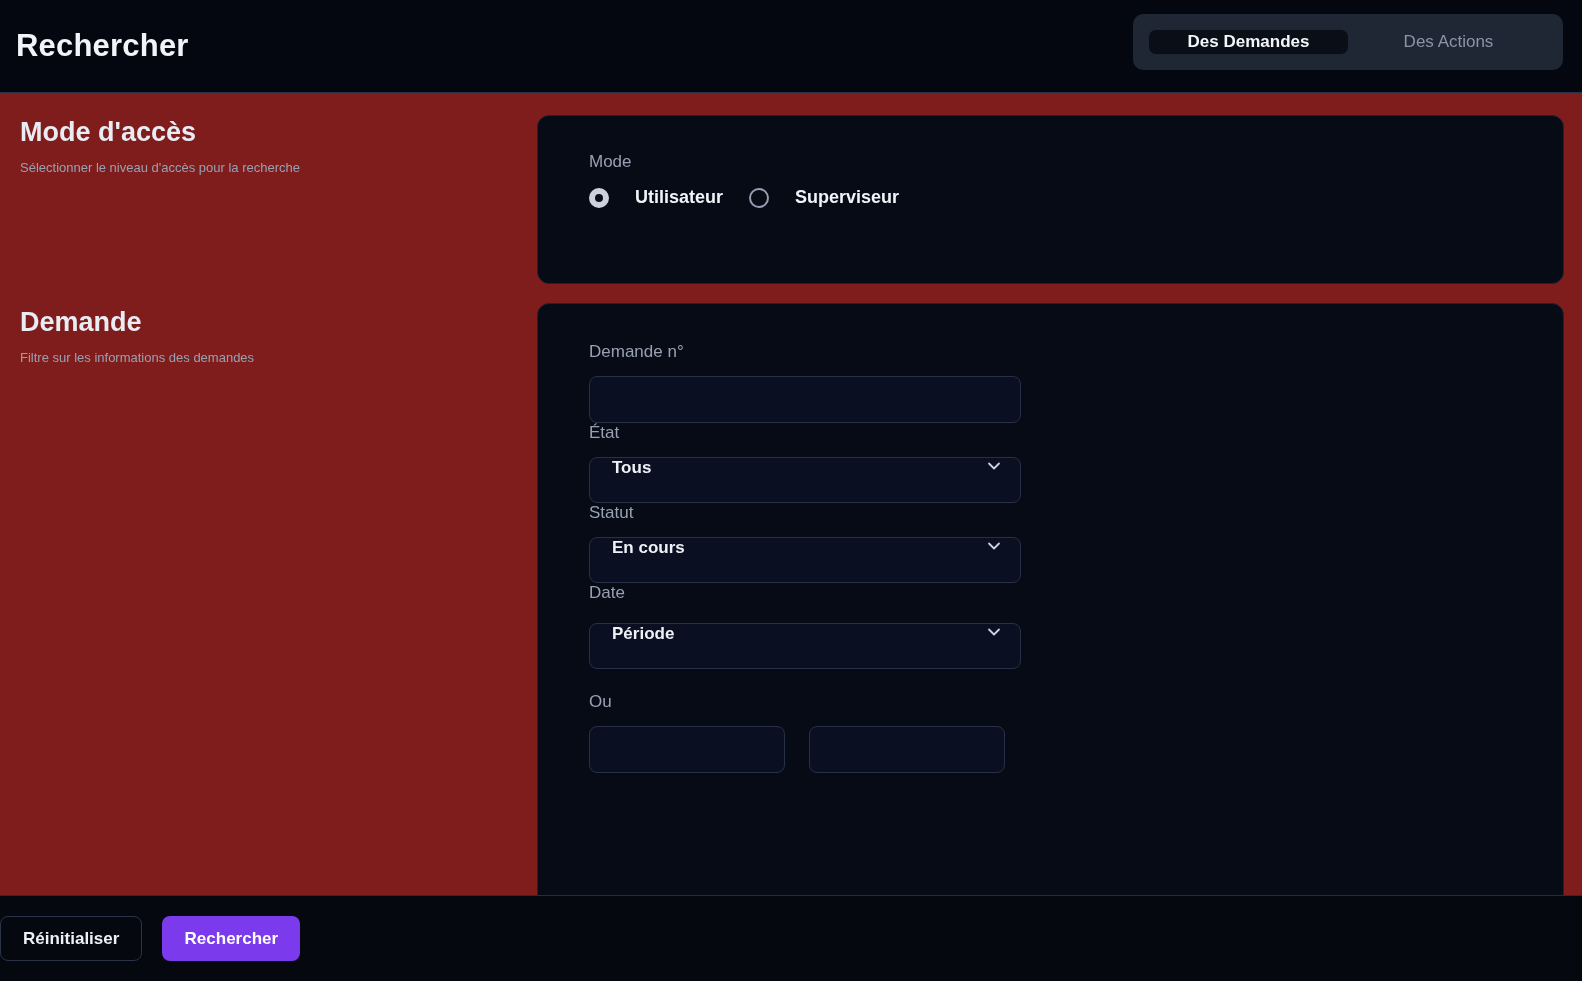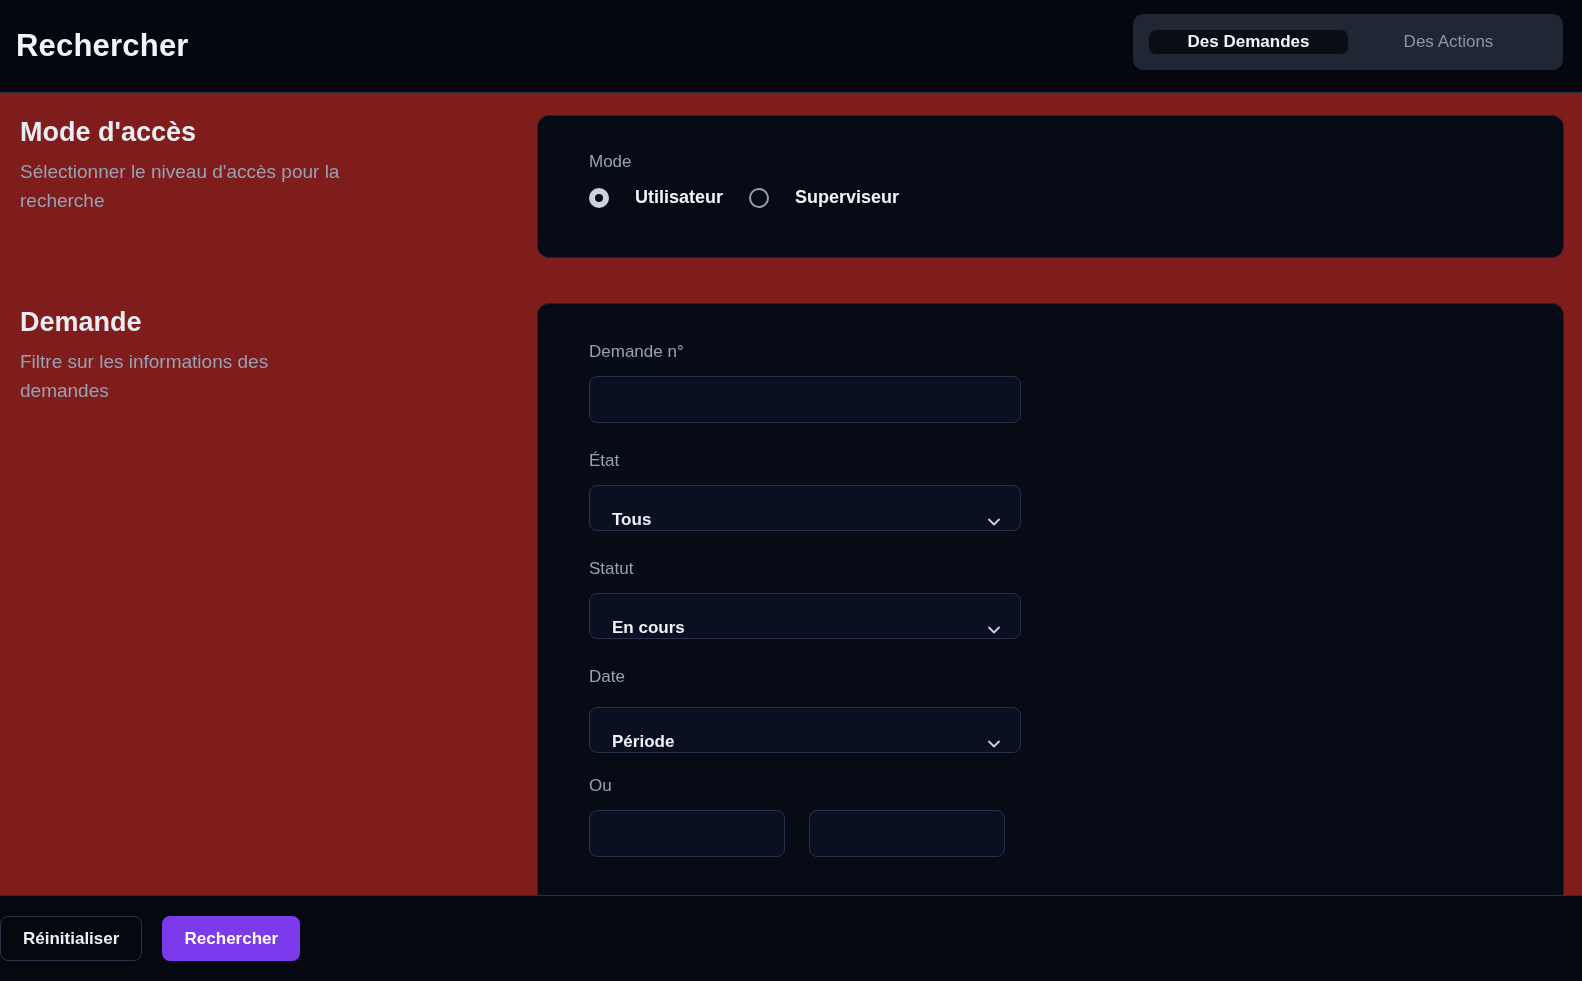--- a/index.html
+++ b/index.html
@@ -43,31 +43,31 @@
     color:#f4f6fa; font-weight:600;
   }
 
   
   .content {
     position:absolute; top:93px; left:0; width:1582px; height:802px;
     background:#7f1d1d; overflow:hidden;
   }
   .section-head { position:absolute; left:20px; width:480px; }
   .section-head h2 { font-size:27px; font-weight:700; color:#e9ecf3; }
-  .section-head p  { margin-top:10px; font-size:19px; line-height:1.5; color:#98a1b3; max-width:340px; }
+  .section-head p  { margin-top:10px; font-size:13px; line-height:1.5; color:#98a1b3; max-width:340px; }
   #section-access  { top:24px; }
   #section-demande { top:214px; }
 
   .card {
     position:absolute; left:537px; width:1027px;
     background:#070b15;
     border:1px solid #1c2436;
     border-radius:12px;
   }
-  #mode-card    { top:22px;  height:143px; padding:36px 51px; }
+  #mode-card    { top:22px;  height:169px; padding:36px 51px; }
   #demande-card { top:210px; height:660px; padding:38px 51px; }
 
   .field-label { font-size:17px; color:#98a1b3; display:block; }
 
   
   .radio-row { margin-top:15px; display:flex; align-items:center; gap:26px; }
   .radio-option { display:flex; align-items:center; gap:26px; cursor:pointer; }
   .radio-circle {
     width:20px; height:20px; border-radius:50%;
     border:2px solid #959eb0; background:transparent;
@@ -93,28 +93,28 @@
     padding:0 16px;
     font-family:inherit;
     outline:none;
     display:block;
   }
   .select-box {
     width:432px; height:46px;
     background:#0a1021;
     border:1px solid #273049;
     border-radius:8px;
-    display:flex; align-items:flex-end; justify-content:space-between;
+    display:flex; align-items:flex-start; justify-content:space-between;
     padding:0 18px 0 22px;
     cursor:pointer;
   }
   .select-value { font-size:17px; font-weight:600; color:#eef1f6; }
   .chevron { width:16px; height:16px; flex:0 0 auto; }
 
-  .mt-label { margin-top:28px; }
+  .mt-label { }
   .mt-ctl   { margin-top:14px; }
 
   .ou-row { margin-top:14px; display:flex; gap:24px; }
   .ou-input {
     width:196px; height:47px;
     background:#0a1021; border:1px solid #273049; border-radius:8px;
     color:#eef1f6; font-size:16px; padding:0 12px; font-family:inherit; outline:none;
   }
 
   

